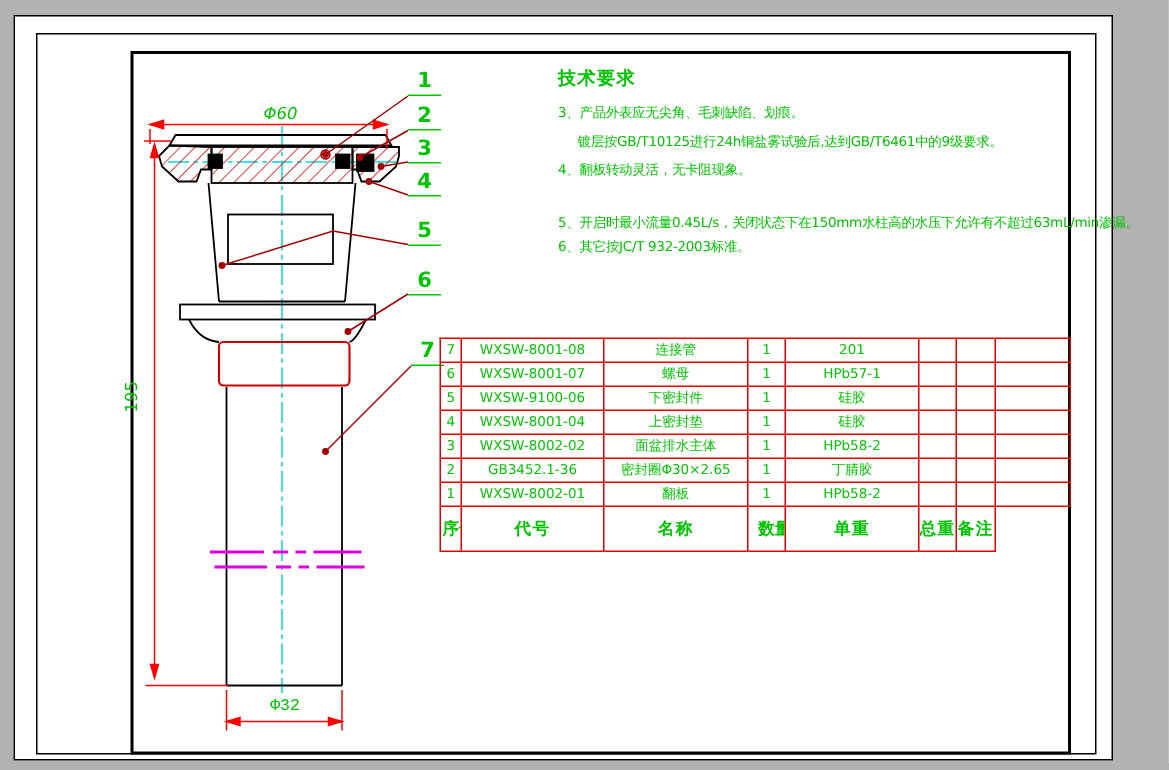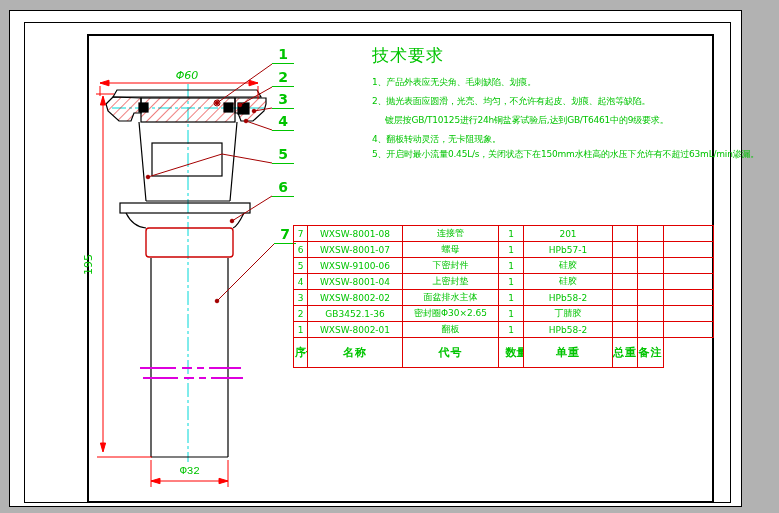--- a/index.html
+++ b/index.html
@@ -8,23 +8,23 @@
   .abs{position:absolute;}
   
   #paper{left:9px;top:10px;width:733px;height:497px;background:#ffffff;border:1px solid #000;box-sizing:border-box;}
   #frame-outer{left:24px;top:22px;width:707px;height:481px;border:1px solid #000;box-sizing:border-box;}
   #frame-inner{left:87px;top:34px;width:627px;height:469px;border:2px solid #000;box-sizing:border-box;}
   svg{position:absolute;left:0;top:0;}
   
   .g{color:#00c400;}
   
   #tech{left:372px;top:44px;width:350px;}
-  #tech .tr-title{font-size:17px;font-weight:normal;letter-spacing:1px;margin-bottom:8px;}
+  #tech .tr-title{font-size:12px;font-weight:bold;letter-spacing:1px;margin-bottom:8px;}
   #tech .tr-line{font-size:9px;line-height:15px;letter-spacing:-0.2px;white-space:nowrap;}
-  #tech .mb4{margin-bottom:4px;} #tech .mb5{margin-bottom:0;} #tech .mb1{margin-bottom:1px;}
+  #tech .mb4{margin-bottom:4px;} #tech .mb5{margin-bottom:0;} #tech .mb1{margin-bottom:1px;margin-top:20px;}
   #tech .indent{padding-left:13px;}
   
   .dimlbl{font-size:11px;text-align:center;}
   #dim60{left:155px;top:69px;width:64px;font-style:italic;}
   #dim195{left:71px;top:258px;width:34px;height:13px;transform:rotate(-90deg);transform-origin:center;}
   #dim32{left:158px;top:465px;width:64px;font-family:Liberation Mono, monospace;}
   
   .balloon{width:22px;height:16px;text-align:center;font-size:14px;font-weight:bold;
            line-height:15px;border-bottom:1px solid #00c400;}
   
@@ -128,25 +128,25 @@
   <div class="abs g balloon" style="left:272px;top:47px">1</div>
   <div class="abs g balloon" style="left:272px;top:70px">2</div>
   <div class="abs g balloon" style="left:272px;top:92px">3</div>
   <div class="abs g balloon" style="left:272px;top:114px">4</div>
   <div class="abs g balloon" style="left:272px;top:147px">5</div>
   <div class="abs g balloon" style="left:272px;top:180px">6</div>
   <div class="abs g balloon" style="left:274px;top:227px">7</div>
 
   <div id="tech" class="abs g">
     <div class="tr-title">技术要求</div>
-    <div class="tr-line mb4">1、产品外表应无尖角、毛刺缺陷、划痕。</div>
-    <div class="tr-line mb4">2、抛光表面应圆滑，光亮、均匀，不允许有起皮、划痕、起泡等缺陷。</div>
+    <div class="tr-line mb4">3、产品外表应无尖角、毛刺缺陷、划痕。</div>
     <div class="tr-line mb4 indent">镀层按GB/T10125进行24h铜盐雾试验后,达到GB/T6461中的9级要求。</div>
     <div class="tr-line mb5">4、翻板转动灵活，无卡阻现象。</div>
     <div class="tr-line mb1">5、开启时最小流量0.45L/s，关闭状态下在150mm水柱高的水压下允许有不超过63mL/min渗漏。</div>
+    <div class="tr-line">6、其它按JC/T 932-2003标准。</div>
   </div>
 
   <div id="bom" class="abs">
 
     <div class="c g">7</div>
     <div class="c g">WXSW-8001-08</div>
     <div class="c g">连接管</div>
     <div class="c g">1</div>
     <div class="c g">201</div>
     <div class="c g"></div>
@@ -203,22 +203,22 @@
     <div class="c g">翻板</div>
     <div class="c g">1</div>
     <div class="c g">HPb58-2</div>
     <div class="c g"></div>
     <div class="c g"></div>
     <div class="c g"></div>
 
     <div class="c g hc">
         <span class="vtext">序号</span>
       </div>
+    <div class="c g hc">代号</div>
     <div class="c g hc">名称</div>
-    <div class="c g hc">代号</div>
     <div class="c g hc">
         <span class="vtext">数量</span>
       </div>
     <div class="c g hc">单重</div>
     <div class="c g hc">总重</div>
     <div class="c g hc">备注</div>
   </div>
 
 </div>
 

